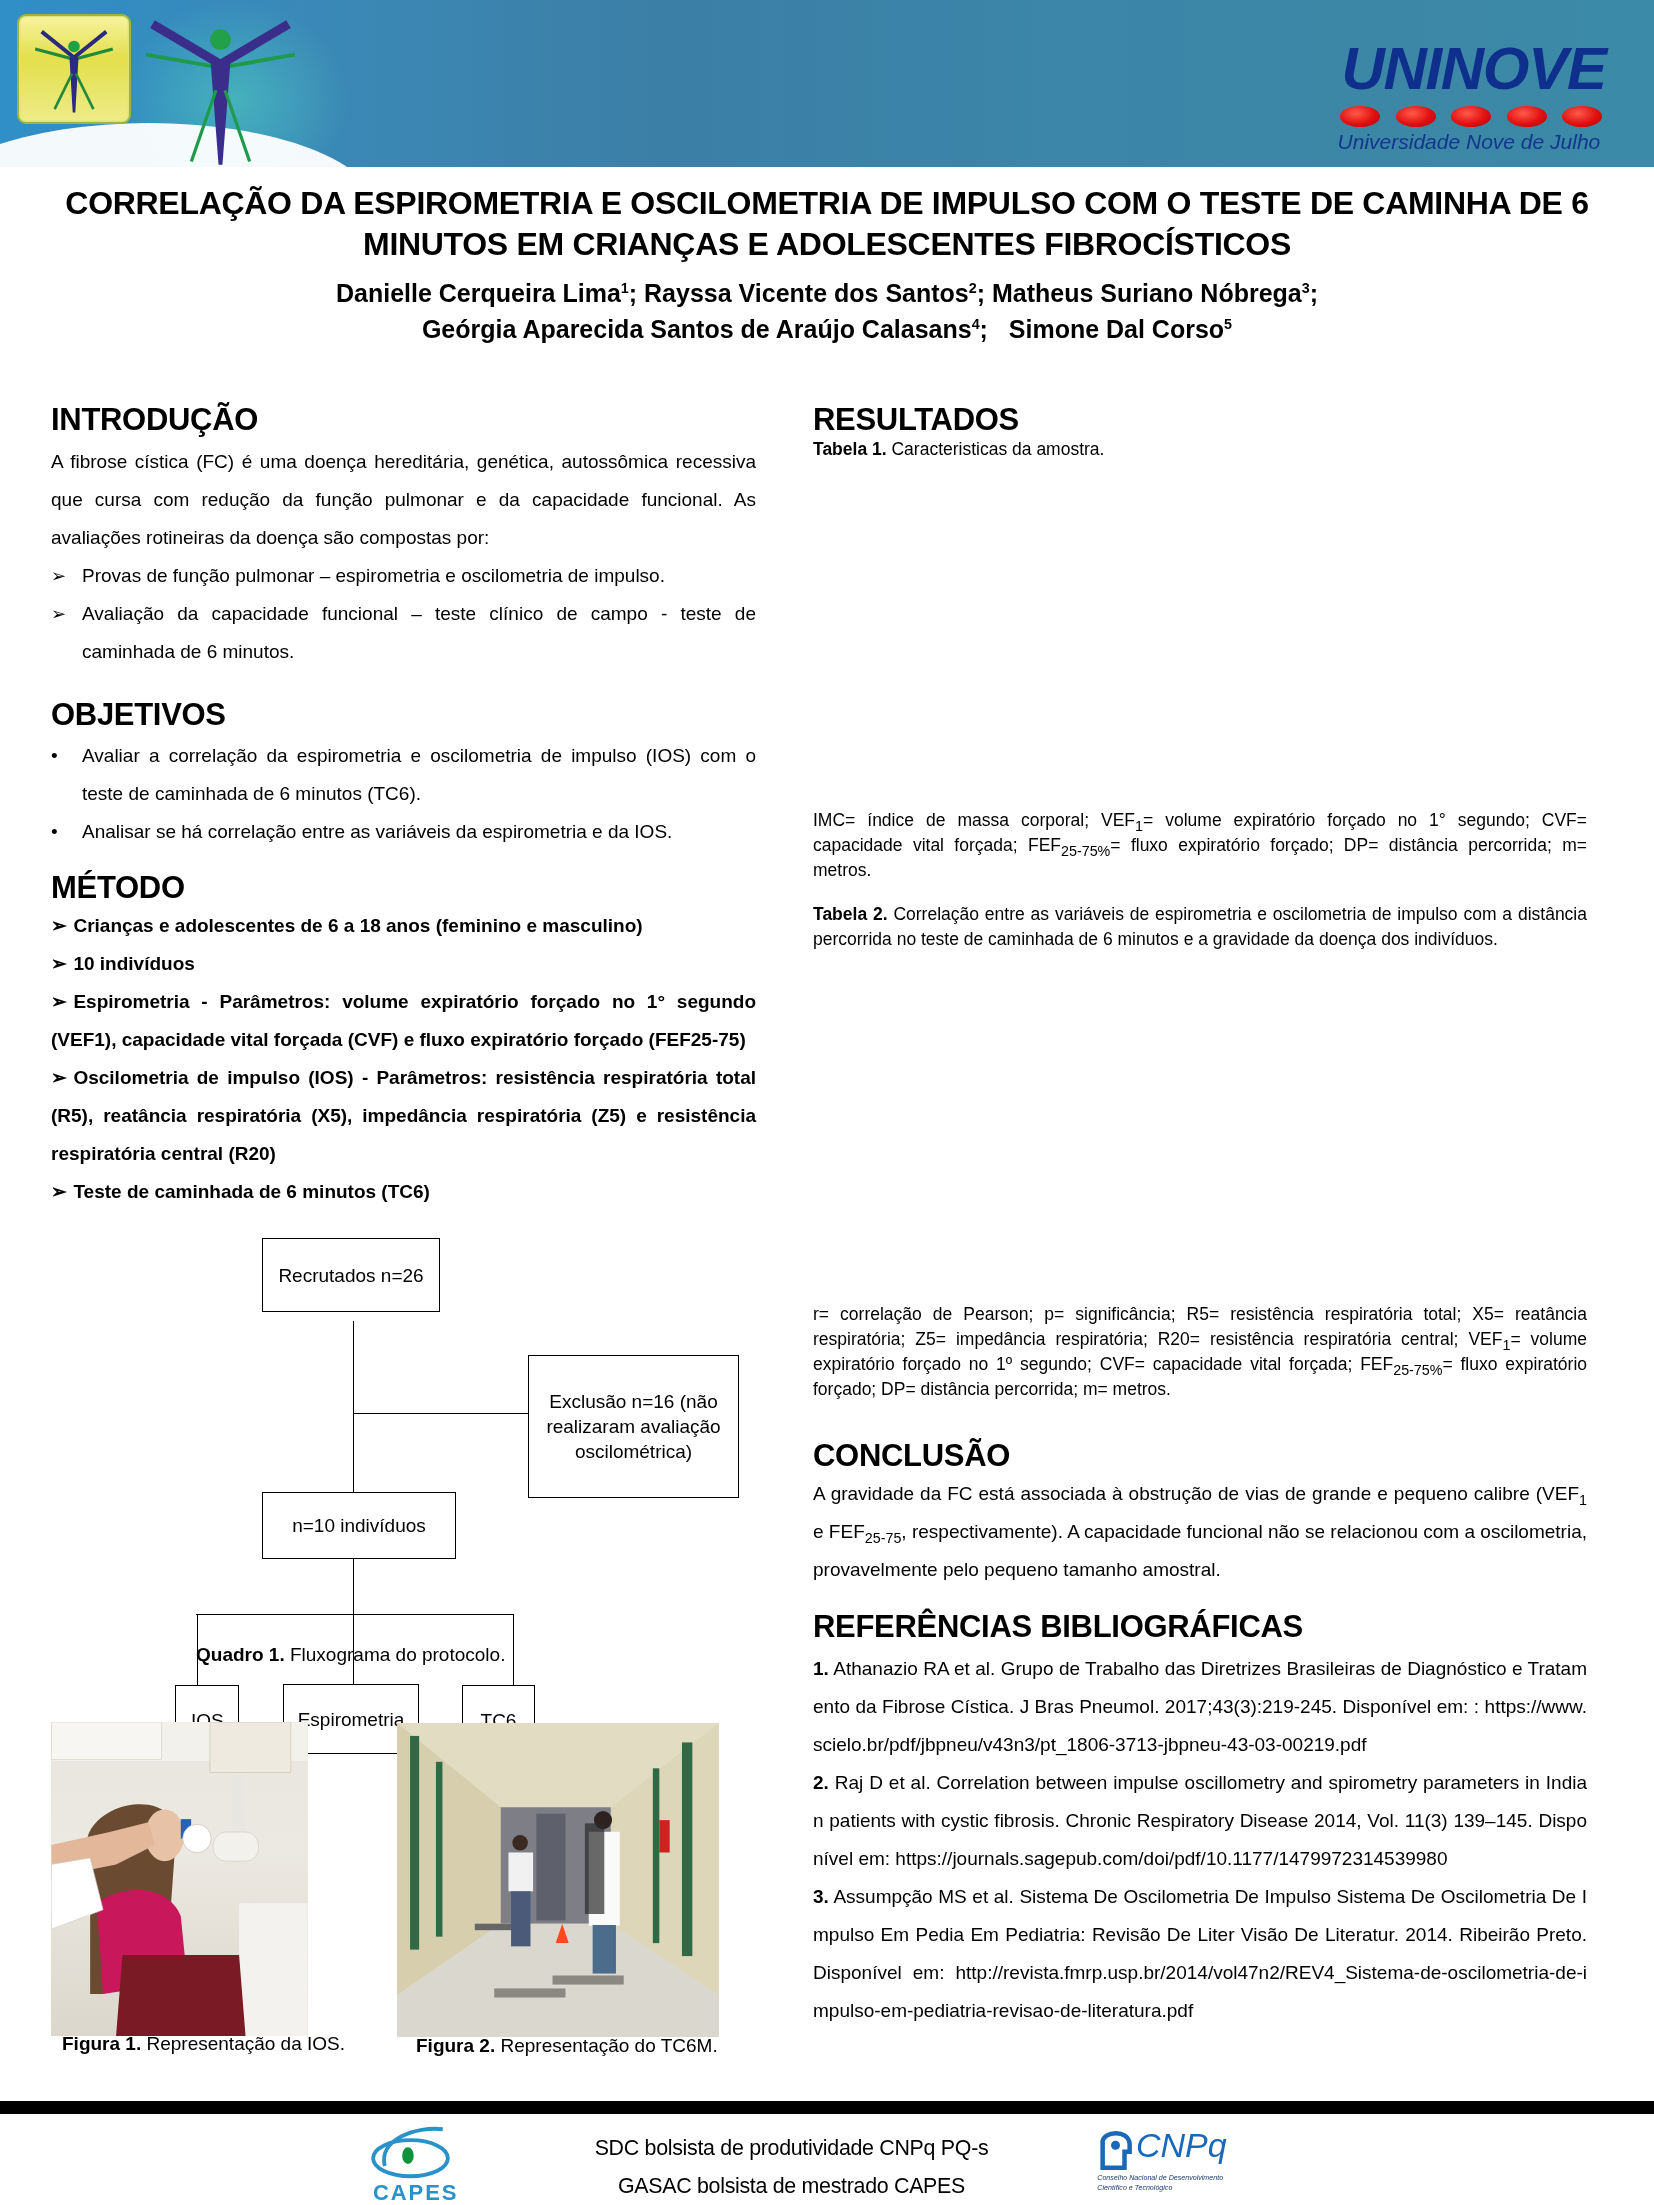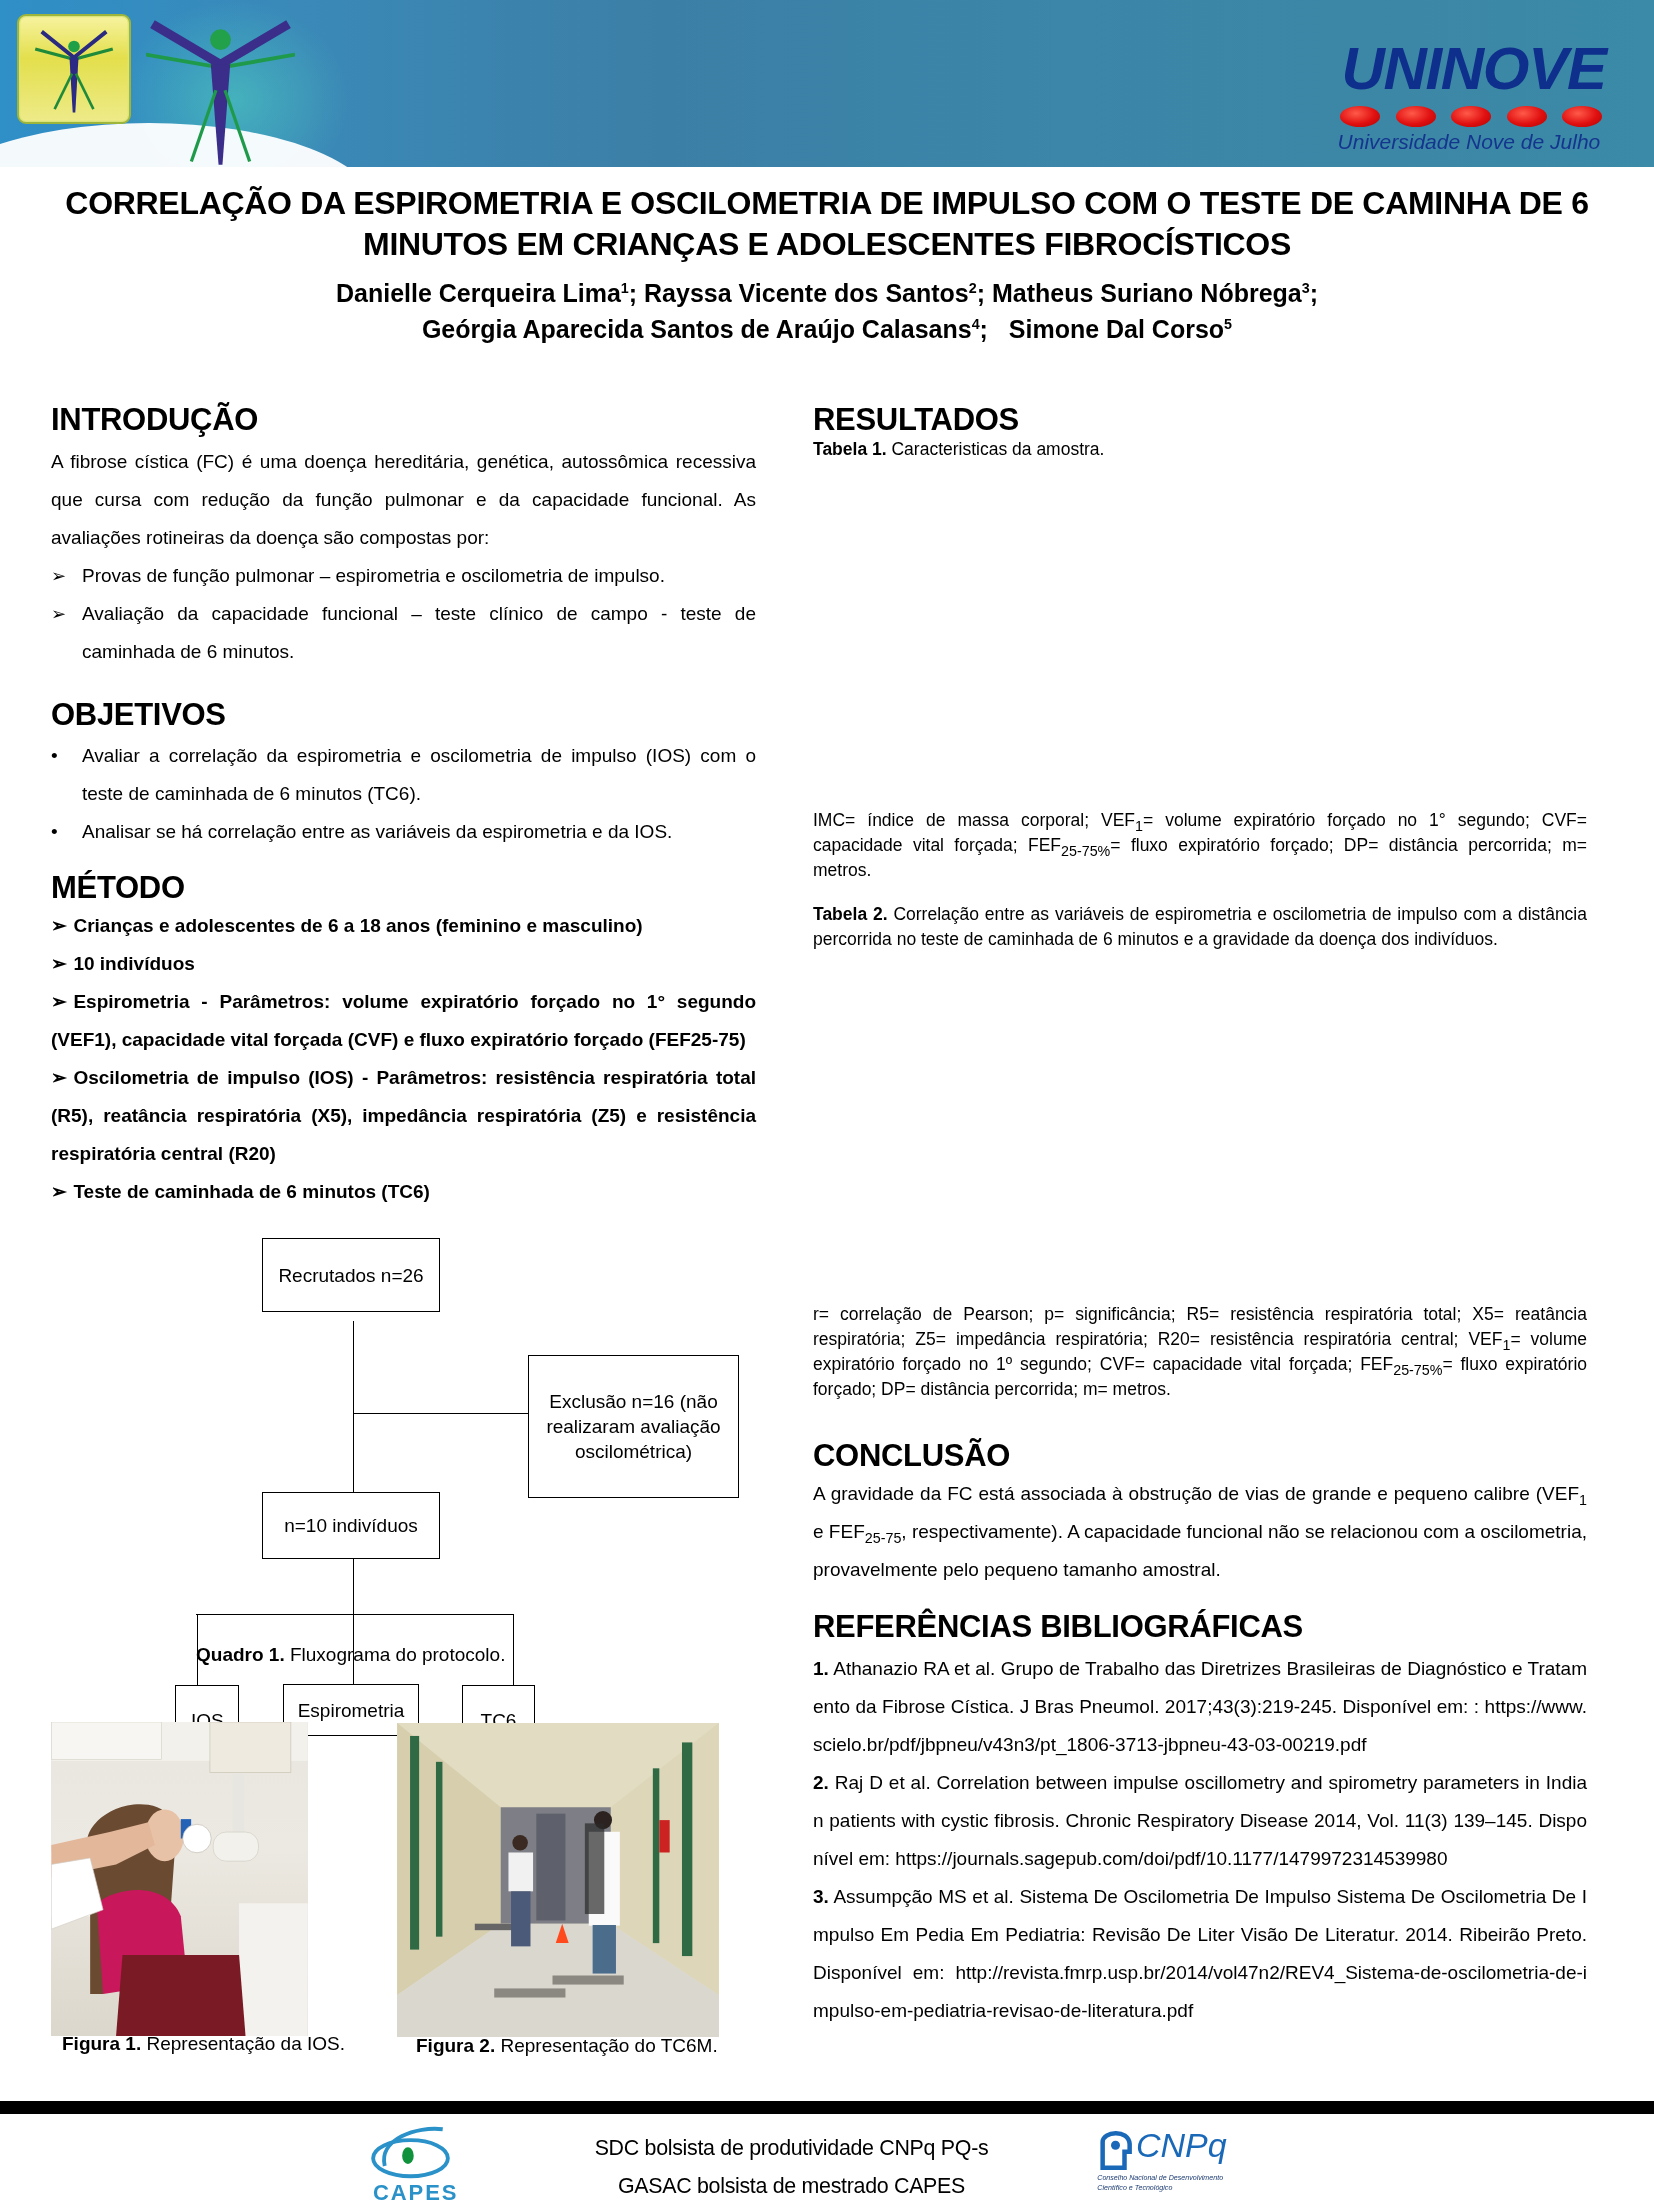--- a/index.html
+++ b/index.html
@@ -197,27 +197,27 @@
     <div class="arrow-row"><span class="arr">➢</span><span>Oscilometria de impulso (IOS)  - Parâmetros: resistência respiratória total (R5), reatância respiratória (X5), impedância respiratória (Z5) e resistência respiratória central (R20)</span></div>
     <div class="arrow-row"><span class="arr">➢</span><span>Teste de caminhada de 6 minutos (TC6)</span></div>
   </section>
 </div>
 
 <div class="flow">
   <div class="fbox" style="left:106px;top:13px;width:178px;height:74px;">Recrutados n=26</div>
   <div class="fline" style="left:197px;top:96px;width:1.3px;height:171px;"></div>
   <div class="fline" style="left:198px;top:188px;width:175px;height:1.3px;"></div>
   <div class="fbox" style="left:372px;top:130px;width:211px;height:143px;padding:0 11.7px;">Exclusão n=16 (não realizaram avaliação oscilométrica)</div>
-  <div class="fbox" style="left:106px;top:267px;width:178px;height:67px;">n=10 indivíduos</div>
+  <div class="fbox" style="left:106px;top:267px;width:194px;height:67px;">n=10 indivíduos</div>
   <div class="fline" style="left:197px;top:334px;width:1.3px;height:126px;"></div>
   <div class="fline" style="left:40px;top:389px;width:318px;height:1.3px;"></div>
   <div class="fline" style="left:41px;top:389px;width:1.3px;height:73px;"></div>
   <div class="fline" style="left:357px;top:389px;width:1.3px;height:73px;"></div>
   <div class="fbox" style="left:19.4px;top:460px;width:64px;height:70px;">IOS</div>
-  <div class="fbox" style="left:127px;top:459px;width:136px;height:52px;text-align:right;">Espirometria</div>
+  <div class="fbox" style="left:127px;top:459px;width:136px;height:70px;text-align:right;">Espirometria</div>
   <div class="fbox" style="left:306px;top:460px;width:73px;height:70px;">TC6</div>
 </div>
 <div class="cap" style="left:196px;top:1643px;"><b>Quadro 1.</b><span> Fluxograma do protocolo.</span></div>
 
 <div class="photo photo1">
   <svg width="257" height="314" viewBox="0 0 396 485">
     <rect x="0" y="0" width="396" height="60" fill="#f3f1ec"></rect>
     <rect x="0" y="0" width="170" height="58" fill="#f7f6f2" stroke="#d6d2c8"></rect>
     <rect x="245" y="0" width="125" height="78" fill="#efeadf" stroke="#c8c2b2"></rect>
     <rect x="280" y="80" width="18" height="90" fill="#e8e6e0"></rect>

